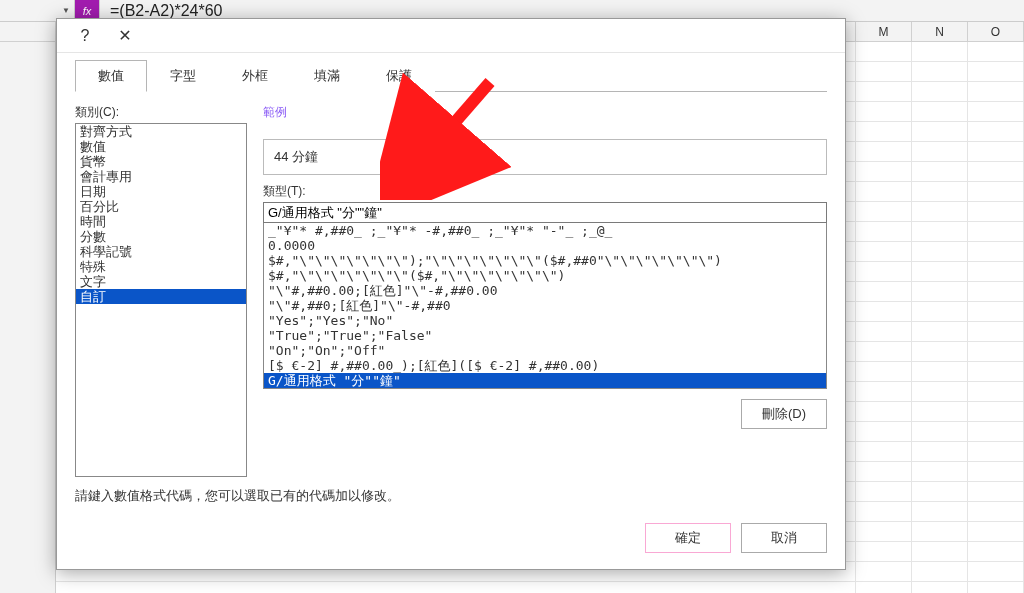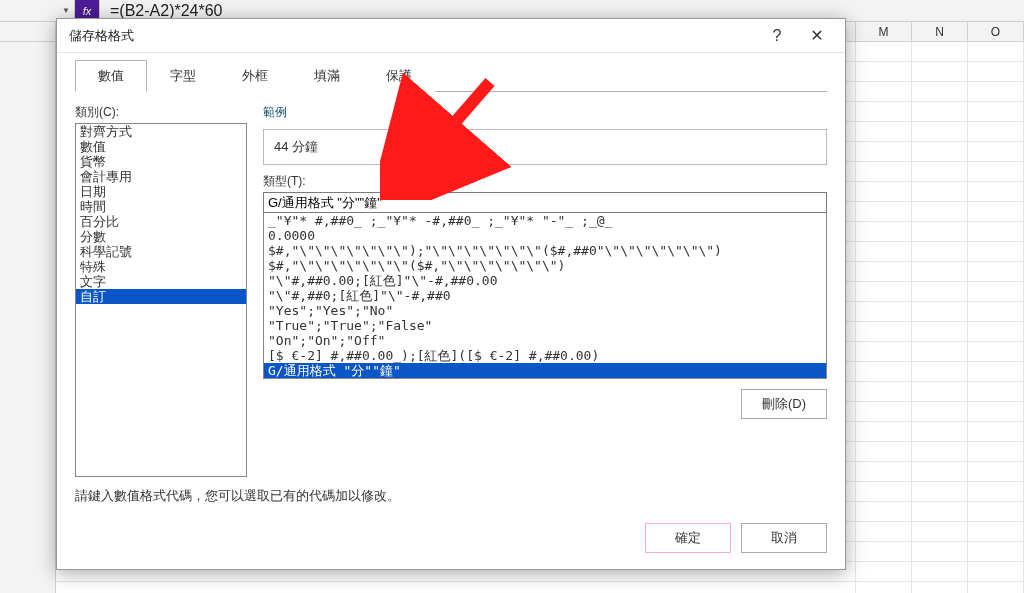--- a/index.html
+++ b/index.html
@@ -28,21 +28,21 @@
   .name-box {
     width: 70px; height:20px; margin-left:4px;
     display:flex; align-items:center; justify-content:flex-end;
     padding-right:4px;
   }
   .name-box-arrow { font-size:8px; color:#555; }
   .fx-box {
     width:26px; text-align:center; font-style:italic; color:#555;
     border-left:1px solid #ccc; border-right:1px solid #ccc;
     height:100%; display:flex; align-items:center; justify-content:center;
-    background:#4c1d95; color:#fff; font-size:11px;
+    background:#a21caf; color:#fff; font-size:11px;
   }
   .formula-bar {
     flex:1; padding:0 10px; font-size:16px; color:#222;
     display:flex; align-items:center;
   }
   .col-headers {
     position:absolute; top:22px; left:0; right:0; height:20px;
     display:flex;
   }
   .rowlabels {
@@ -108,21 +108,21 @@
   .left-col { width:172px; display:flex; flex-direction:column; }
   .label { font-size:12px; color:#333; margin-bottom:2px; }
   .cat-list {
     flex:1; border:1px solid #888; overflow-y:auto; background:#fff;
     font-size:13px; line-height:15px;
   }
   .cat-item { padding:0 4px; cursor:pointer; white-space:nowrap; }
   .cat-item.sel { background:#0a55c8; color:#fff; }
 
   .right-col { flex:1; display:flex; flex-direction:column; }
-  .sample-label { font-size:12px; color:#0c4a6e; margin-bottom:8px; }
+  .sample-label { font-size:12px; color:#8b5cf6; margin-bottom:18px; }
   .sample-box {
     border:1px solid #bbb; padding:8px 10px; margin-bottom:8px;
     font-size:13px; color:#333; background:#fff;
   }
   .type-label { font-size:12px; color:#333; margin-bottom:2px; }
   .type-input {
     width:100%; border:1px solid #7a7a7a; padding:2px 4px;
     font-size:13px; background:#fff; color:#000;
     font-family:inherit;
   }
@@ -347,21 +347,20 @@
         <div class="grid-cell" style="width: 800px;"></div>
         <div class="grid-cell" style="width: 56px;"></div>
         <div class="grid-cell" style="width: 56px;"></div>
         <div class="grid-cell" style="width: 56px;"></div>
       </div>
     </div>
 </div>
 
 <div class="dialog">
   <div class="titlebar">
-    <div class="titlebar-title">儲存格格式</div>
     <div class="titlebar-btn">?</div>
     <div class="titlebar-btn">✕</div>
   </div>
 
   <div class="tabs" id="tabs">
       <div class="tab active">數值</div>
       <div class="tab">字型</div>
       <div class="tab">外框</div>
       <div class="tab">填滿</div>
       <div class="tab">保護</div>
@@ -370,22 +369,22 @@
 
   <div class="body">
     <div class="left-col">
       <div class="label"><span>類別(C):</span></div>
       <div class="cat-list" id="catlist">
           <div class="cat-item">對齊方式</div>
           <div class="cat-item">數值</div>
           <div class="cat-item">貨幣</div>
           <div class="cat-item">會計專用</div>
           <div class="cat-item">日期</div>
+          <div class="cat-item">百分比</div>
           <div class="cat-item">時間</div>
-          <div class="cat-item">百分比</div>
           <div class="cat-item">分數</div>
           <div class="cat-item">科學記號</div>
           <div class="cat-item">特殊</div>
           <div class="cat-item">文字</div>
           <div class="cat-item sel">自訂</div>
         </div>
     </div>
     <div class="right-col">
       <div class="sample-label">範例</div>
       <div class="sample-box">44 分鐘</div>

